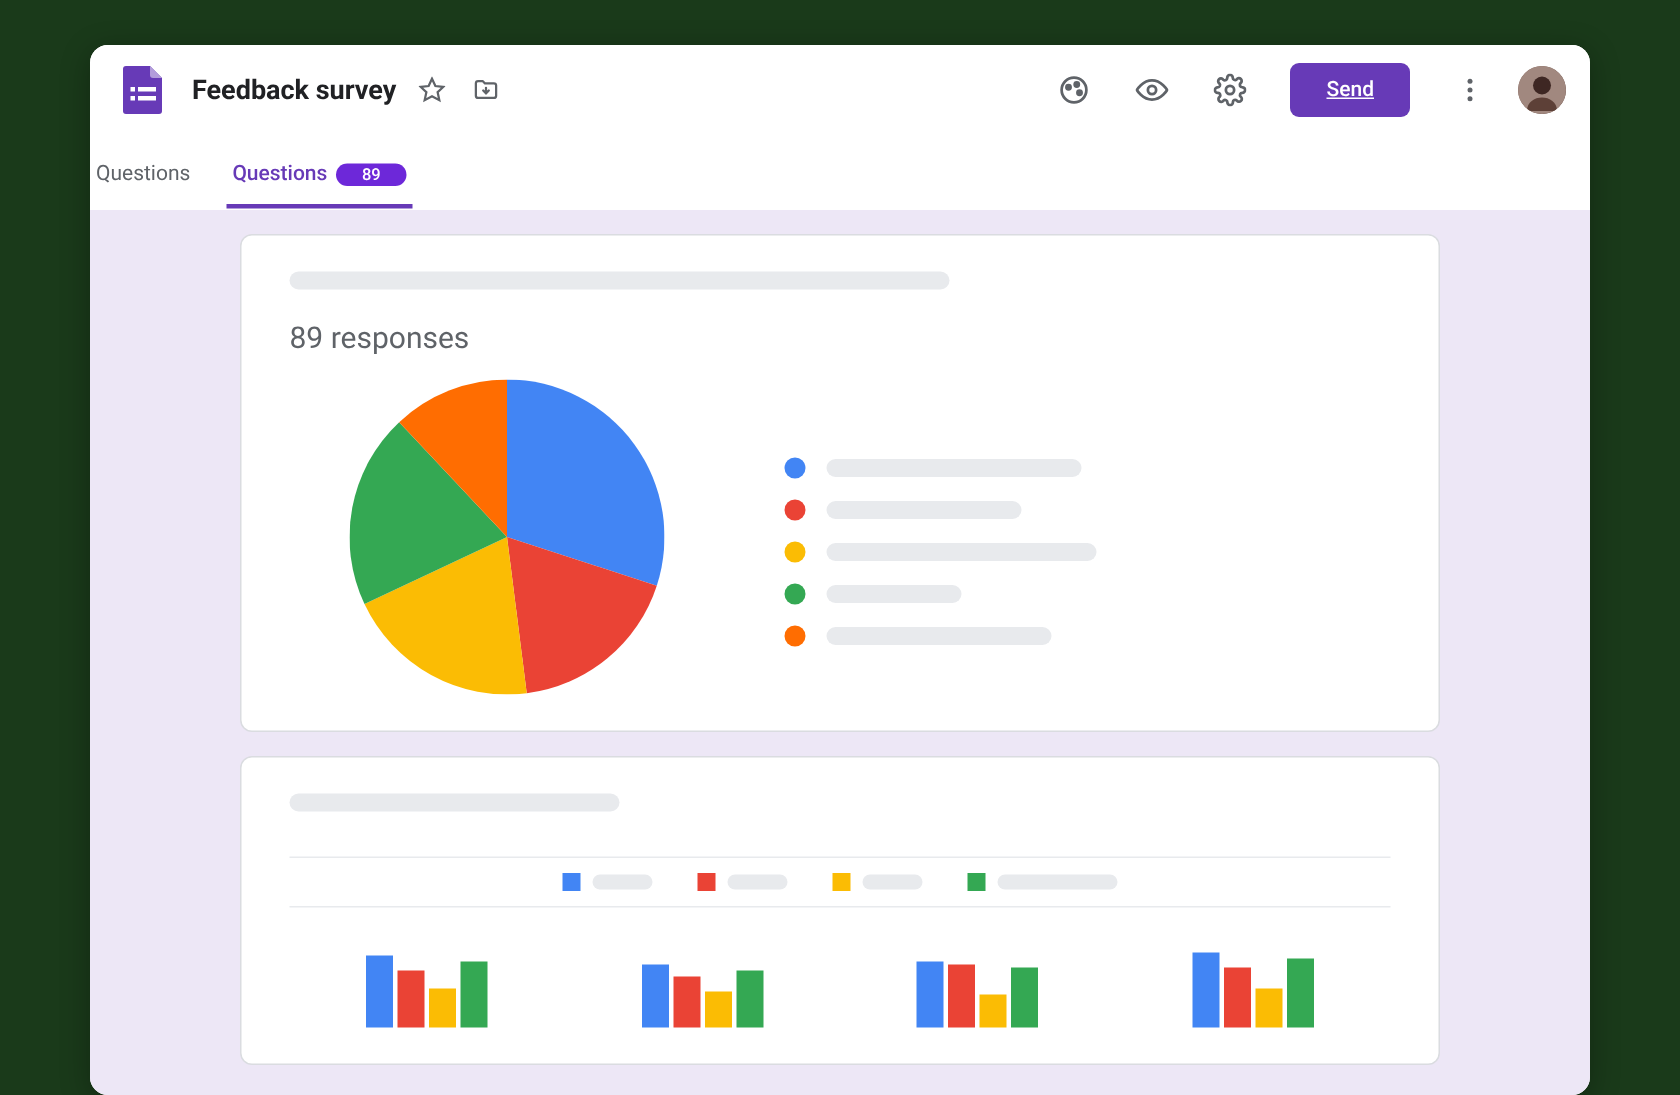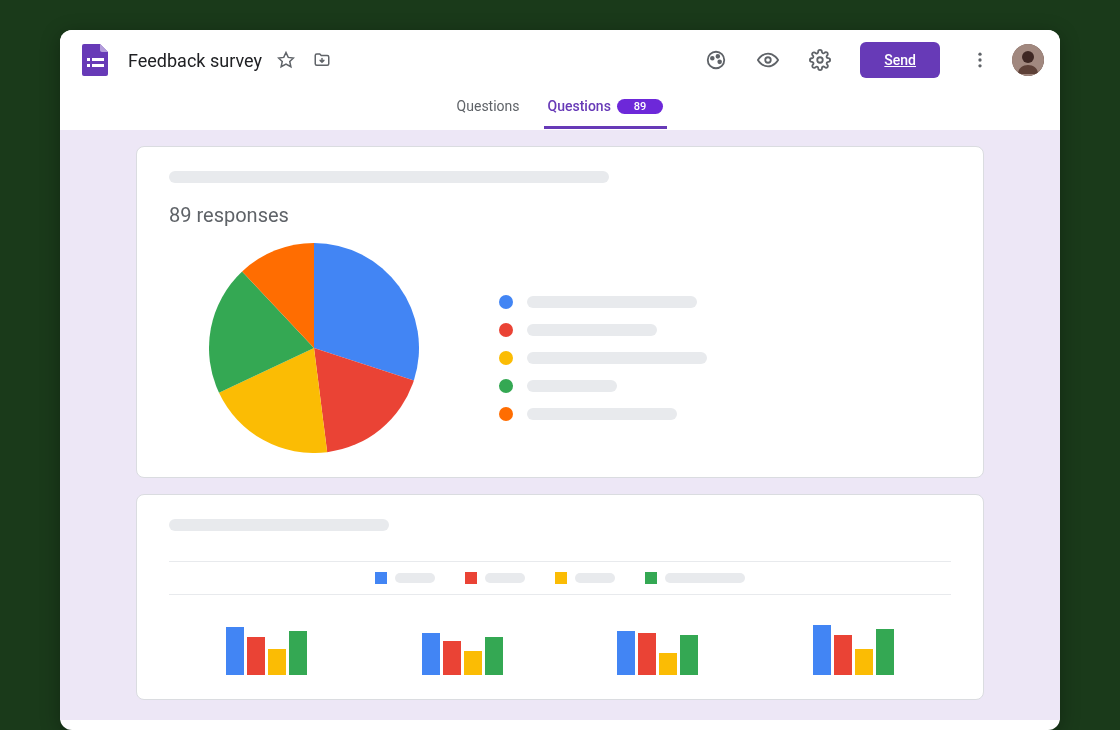--- a/index.html
+++ b/index.html
@@ -3,36 +3,36 @@
   <meta charset="utf-8">
   <style>
     * { margin: 0; padding: 0; box-sizing: border-box; font-family: 'Google Sans', Roboto, Arial, sans-serif; }
     body { background: #1a3a1a; display: flex; align-items: flex-start; justify-content: center; padding-top: 30px; }
     .window { width: 1000px; height: 700px; background: #fff; border-radius: 12px; overflow: hidden; box-shadow: 0 4px 20px rgba(0,0,0,0.3); }
     
     
     .header { display: flex; align-items: center; padding: 10px 16px; gap: 12px; background: #fff; }
     .app-icon { width: 40px; height: 40px; display: flex; align-items: center; justify-content: center; }
     .app-icon svg { width: 36px; height: 36px; }
-    .doc-title { font-size: 18px; color: #202124; font-weight: 400; }
+    .doc-title { font-size: 18px; color: #202124; font-weight: 700; }
     .star-btn, .folder-btn { width: 24px; height: 24px; display: flex; align-items: center; justify-content: center; cursor: pointer; color: #5f6368; }
     .header-spacer { flex: 1; }
     .icon-btn { width: 40px; height: 40px; display: flex; align-items: center; justify-content: center; border-radius: 50%; cursor: pointer; color: #5f6368; }
     .send-btn { background: #673ab7; color: #fff; border: none; padding: 0 24px; height: 36px; border-radius: 6px; font-size: 14px; font-weight: 500; cursor: pointer; margin: 0 8px; text-decoration: underline; }
     .avatar { width: 32px; height: 32px; border-radius: 50%; background: linear-gradient(135deg, #8d6e63, #5d4037); display: flex; align-items: center; justify-content: center; overflow: hidden; }
     .avatar svg { width: 32px; height: 32px; }
     
     
-    .tabs { display: flex; justify-content: center; gap: 20px; border-bottom: 1px solid transparent; background: #fff; }
+    .tabs { display: flex; gap: 20px; border-bottom: 1px solid transparent; background: #fff; margin-top: 10px; }
     .tab { padding: 8px 4px 12px; font-size: 14px; color: #5f6368; cursor: pointer; display: flex; align-items: center; gap: 6px; border-bottom: 3px solid transparent; }
     .tab.active { color: #673ab7; border-bottom-color: #673ab7; font-weight: 500; }
     .badge { background: #6d28d9; color: #fff; border-radius: 10px; padding: 1px 17px; font-size: 11px; font-weight: 500; }
     
     
-    .content { background: #ede7f6; padding: 16px 76px; height: calc(100% - 110px); overflow-y: auto; }
+    .content { background: #ede7f6; padding: 16px 100px; height: calc(100% - 110px); overflow-y: auto; }
     .card { background: #fff; border-radius: 8px; border: 1px solid #dadce0; padding: 24px 32px; margin-bottom: 16px; }
     
     .skel { background: #e8eaed; border-radius: 6px; height: 12px; }
     .skel-title { width: 440px; margin-bottom: 20px; }
     .responses-count { font-size: 20px; color: #5f6368; margin-bottom: 16px; font-weight: 400; }
     
     .pie-row { display: flex; gap: 80px; align-items: center; }
     .pie-container { width: 210px; height: 210px; margin-left: 40px; }
     .legend { display: flex; flex-direction: column; gap: 14px; margin-top: 20px; }
     .legend-item { display: flex; align-items: center; gap: 14px; }

